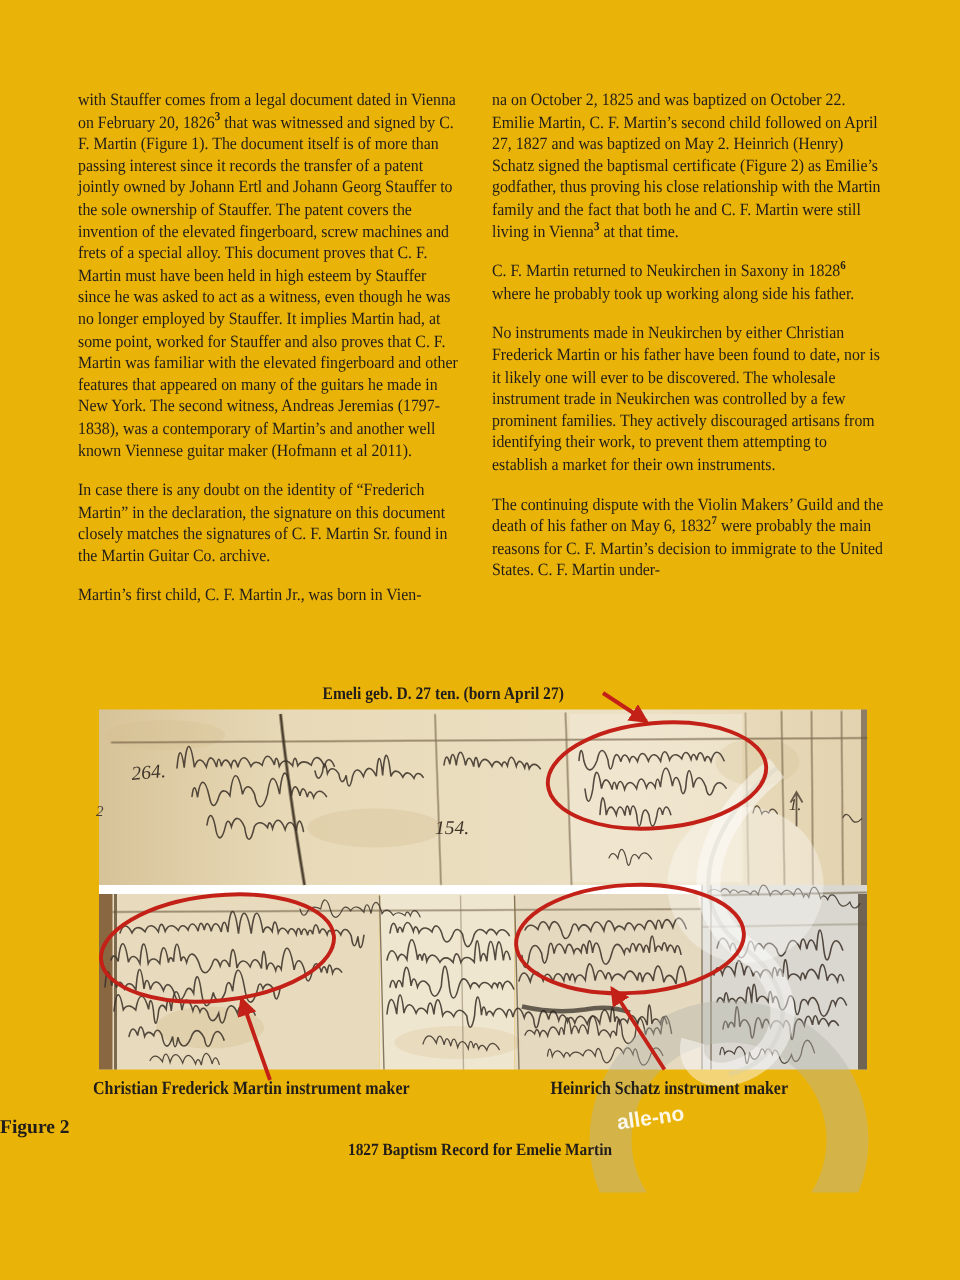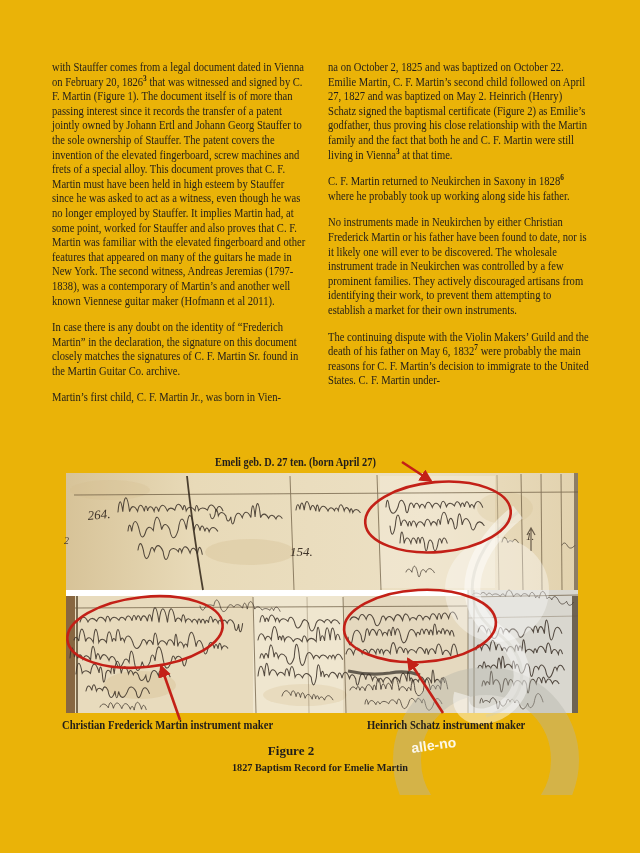--- a/index.html
+++ b/index.html
@@ -24,21 +24,21 @@
     position:absolute; left:215px; top:455px; font-weight:bold; font-size:11.8px;
     white-space:nowrap; transform:scaleX(.88); transform-origin:0 0;
   }
   .fig-label {
     position:absolute; top:718px; font-weight:bold; font-size:12.4px;
     white-space:nowrap; transform:scaleX(.86); transform-origin:0 0;
   }
   #lbl-left { left:62px; }
   #lbl-right { left:367px; }
   .fig-title {
-    position:absolute; left:0; top:743px; width:582px; text-align:center;
+    position:absolute; left:0; top:743px; width:582px; text-align:left;
     font-weight:bold; font-size:13px;
   }
   .fig-subtitle {
     position:absolute; left:0; top:761px; width:640px; text-align:center;
     font-weight:bold; font-size:11.4px; transform:scaleX(.9);
   }
   .footer {
     position:absolute; top:795px; right:63px; display:flex; gap:21px;
     font-size:12px; color:#2a2724;
   }

